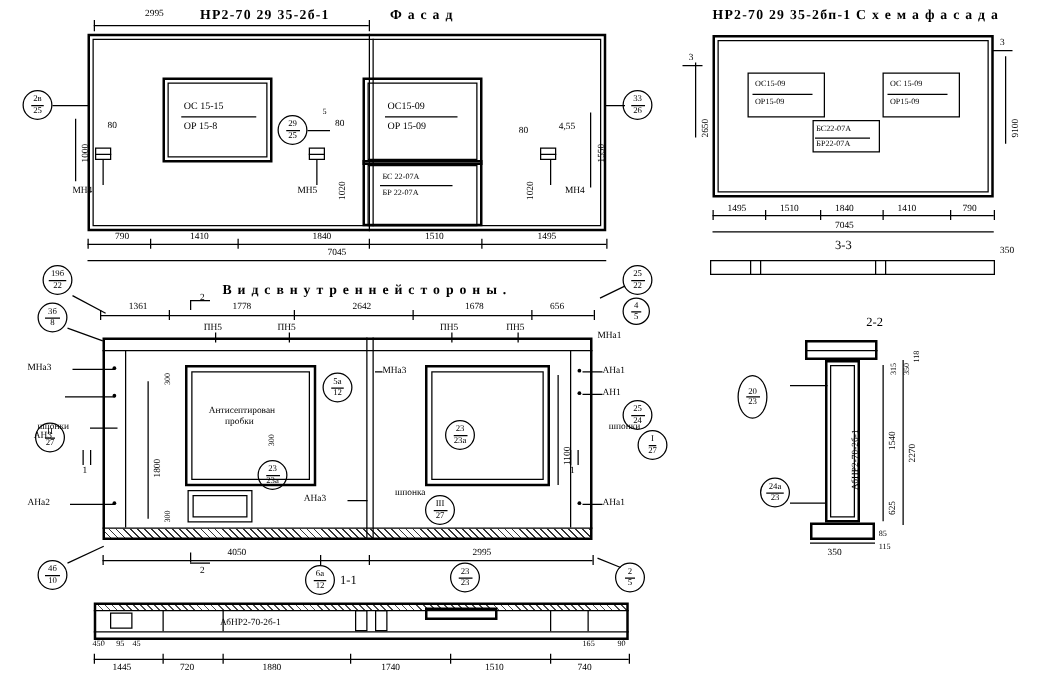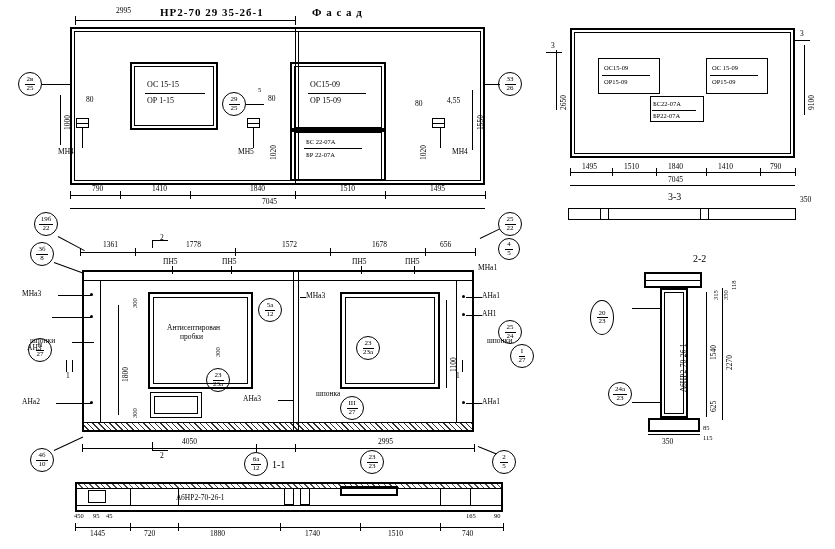--- a/index.html
+++ b/index.html
@@ -49,21 +49,21 @@
   <div class="bx2" style="left:70px;top:27px;width:415px;height:158px;"></div>
   <div class="bx" style="left:74px;top:31px;width:407px;height:150px;"></div>
 
   <div class="ln vl" style="left:295px;top:27px;height:158px;"></div>
   <div class="ln vl" style="left:298px;top:31px;height:150px;"></div>
 
   <div class="bx2" style="left:130px;top:62px;width:88px;height:68px;"></div>
   <div class="bx" style="left:134px;top:66px;width:80px;height:60px;"></div>
   <div class="t" style="left:147px;top:80px;font-size:8px;">ОС 15-15</div>
   <div class="ln hl" style="left:145px;top:93px;width:60px;"></div>
-  <div class="t" style="left:147px;top:96px;font-size:8px;">ОР 1-15</div>
+  <div class="t" style="left:147px;top:96px;font-size:8px;">ОР 15-8</div>
 
   <div class="bx2" style="left:290px;top:62px;width:96px;height:70px;"></div>
   <div class="bx" style="left:294px;top:66px;width:88px;height:62px;"></div>
   <div class="t" style="left:310px;top:80px;font-size:8px;">ОС15-09</div>
   <div class="ln hl" style="left:308px;top:93px;width:58px;"></div>
   <div class="t" style="left:310px;top:96px;font-size:8px;">ОР 15-09</div>
 
   <div class="bx2" style="left:290px;top:128px;width:96px;height:53px;"></div>
   <div class="bx" style="left:294px;top:132px;width:88px;height:49px;"></div>
   <div class="t xs" style="left:306px;top:138px;">БС 22-07А</div>
@@ -125,20 +125,21 @@
     <span class="b">25</span>
   </div>
   <div class="ln hl" style="left:246px;top:104px;width:18px;"></div>
 
   <div class="cir" style="left:498px;top:72px;width:24px;height:24px;">
     <span class="a">33</span>
     <span class="b">26</span>
   </div>
   <div class="ln hl" style="left:484px;top:84px;width:16px;"></div>
 
+  <div class="t title" style="left:570px;top:8px;">НР2-70 29 35-2бп-1  С х е м а   ф а с а д а</div>
 
   <div class="bx2" style="left:570px;top:28px;width:225px;height:130px;"></div>
   <div class="bx" style="left:574px;top:32px;width:217px;height:122px;"></div>
 
   <div class="bx" style="left:598px;top:58px;width:62px;height:36px;"></div>
   <div class="t xs" style="left:604px;top:64px;">ОС15-09</div>
   <div class="ln hl" style="left:602px;top:75px;width:48px;"></div>
   <div class="t xs" style="left:604px;top:78px;">ОР15-09</div>
 
   <div class="bx" style="left:706px;top:58px;width:62px;height:36px;"></div>
@@ -177,24 +178,25 @@
   <div class="t small" style="left:668px;top:176px;">7045</div>
 
   <div class="t tb" style="left:668px;top:192px;font-size:10px;">3-3</div>
   <div class="bx" style="left:568px;top:208px;width:228px;height:12px;"></div>
   <div class="ln vl" style="left:600px;top:208px;height:12px;"></div>
   <div class="ln vl" style="left:608px;top:208px;height:12px;"></div>
   <div class="ln vl" style="left:700px;top:208px;height:12px;"></div>
   <div class="ln vl" style="left:708px;top:208px;height:12px;"></div>
   <div class="t small" style="left:800px;top:196px;">350</div>
 
+  <div class="t title" style="left:178px;top:228px;">В и д   с   в н у т р е н н е й   с т о р о н ы .</div>
 
   <div class="t small" style="left:103px;top:241px;">1361</div>
   <div class="t small" style="left:186px;top:241px;">1778</div>
-  <div class="t small" style="left:282px;top:241px;">1572</div>
+  <div class="t small" style="left:282px;top:241px;">2642</div>
   <div class="t small" style="left:372px;top:241px;">1678</div>
   <div class="t small" style="left:440px;top:241px;">656</div>
   <div class="ln hl" style="left:80px;top:252px;width:395px;"></div>
   <div class="ln vl" style="left:80px;top:248px;height:8px;"></div>
   <div class="ln vl" style="left:135px;top:248px;height:8px;"></div>
   <div class="ln vl" style="left:235px;top:248px;height:8px;"></div>
   <div class="ln vl" style="left:330px;top:248px;height:8px;"></div>
   <div class="ln vl" style="left:425px;top:248px;height:8px;"></div>
   <div class="ln vl" style="left:475px;top:248px;height:8px;"></div>
 

